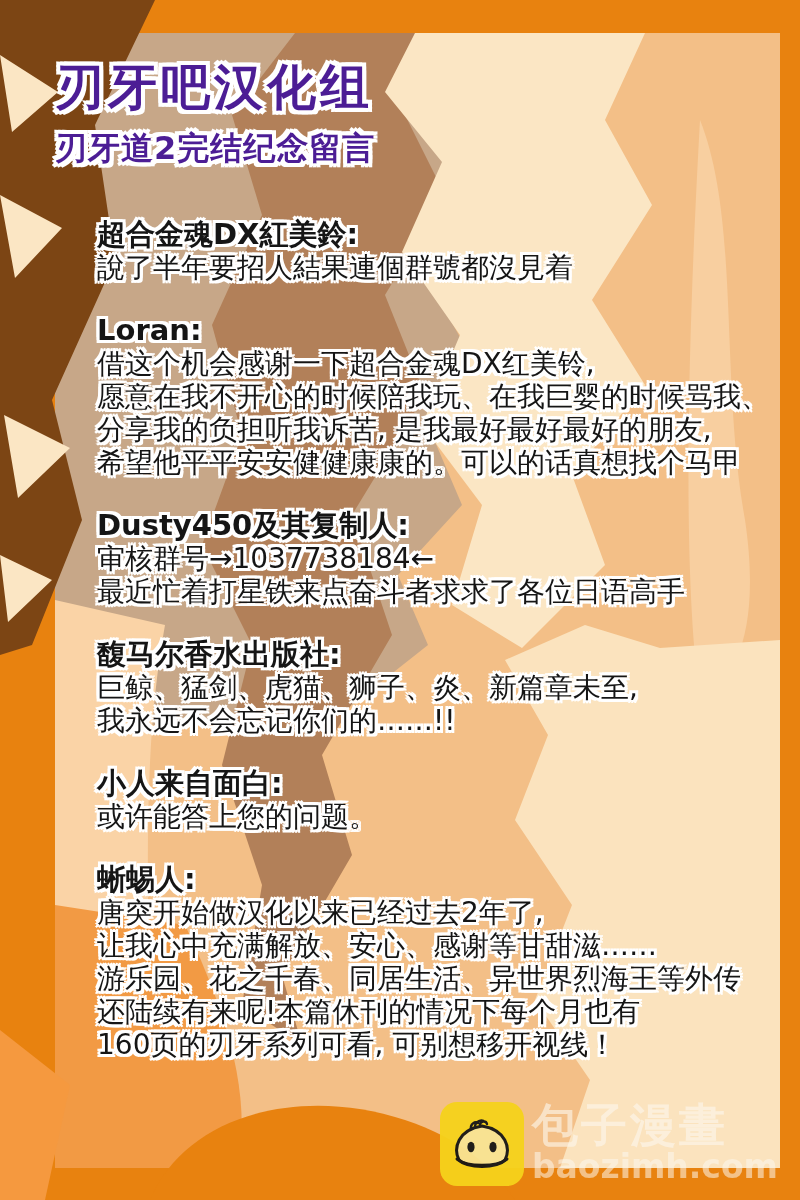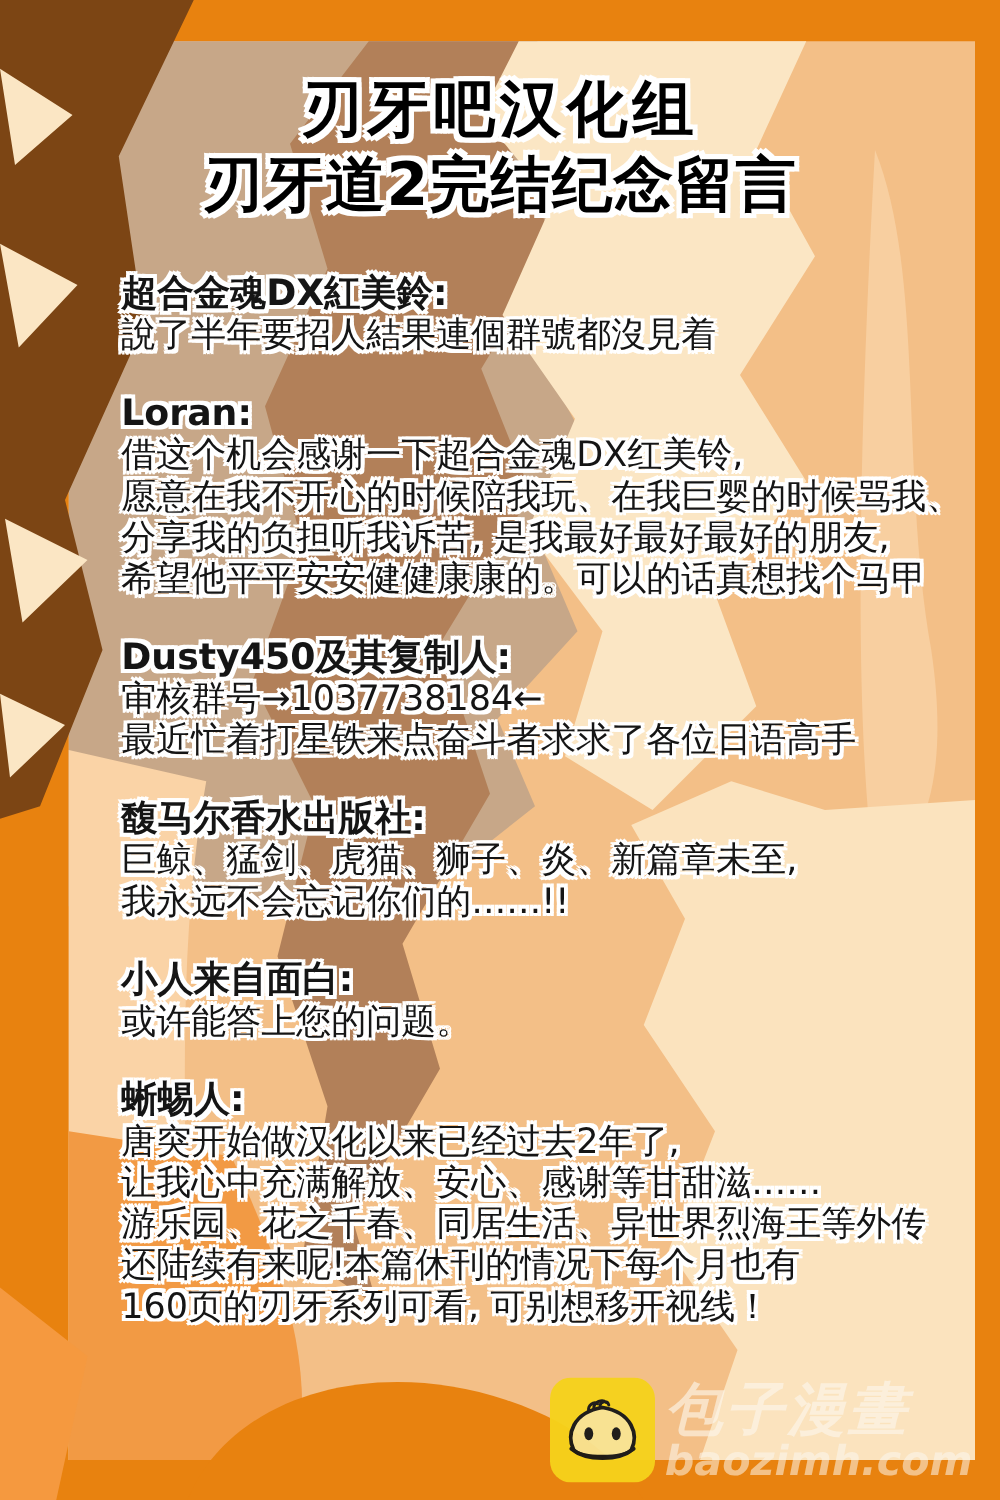--- a/index.html
+++ b/index.html
@@ -15,45 +15,43 @@
     color:#151515;
     text-shadow:
       -3px -3px 0 #fff, 0 -3px 0 #fff, 3px -3px 0 #fff,
       -3px  0   0 #fff, 3px  0   0 #fff,
       -3px  3px 0 #fff, 0  3px 0 #fff, 3px 3px 0 #fff,
       -2px -2px 0 #fff, 2px -2px 0 #fff,
       -2px  2px 0 #fff, 2px  2px 0 #fff;
   }
   .title{
     position:absolute;left:55px;top:58px;width:690px;
-    text-align:center;
     font-weight:bold;
-    color:#000000;
+    color:#4c1d95;
     text-shadow:
       -4px -4px 0 #fff, 0 -4px 0 #fff, 4px -4px 0 #fff,
       -4px  0   0 #fff, 4px  0   0 #fff,
       -4px  4px 0 #fff, 0  4px 0 #fff, 4px 4px 0 #fff,
       -3px -3px 0 #fff, 3px -3px 0 #fff,
       -3px  3px 0 #fff, 3px 3px 0 #fff;
   }
   .title-line1{font-size:49px;line-height:60px;letter-spacing:4px;}
-  .title-line2{font-size:48px;line-height:60px;letter-spacing:1px;}
+  .title-line2{font-size:32px;line-height:60px;letter-spacing:1px;}
   .messages{position:absolute;left:97px;top:218px;}
   .msg{margin-bottom:30px;}
   .msg-name{
     font-size:29px;line-height:33px;font-weight:bold;white-space:nowrap;
   }
   .msg-line{
     font-size:28px;line-height:33px;font-weight:normal;white-space:nowrap;
   }
   .watermark{
     position:absolute;right:22px;bottom:14px;
-    display:flex;align-items:center;gap:8px;
+    display:flex;align-items:flex-start;gap:8px;
     pointer-events:none;
-    font-style:italic;
   }
   .wm-icon{width:84px;height:84px;display:block;opacity:.95;}
   .wm-text{display:flex;flex-direction:column;align-items:flex-start;line-height:1;}
   .wm-name{
     font-size:46px;font-weight:bold;letter-spacing:3px;
     color:rgba(252,247,238,0.62);
   }
   .wm-url{
     font-size:33px;font-weight:bold;margin-top:2px;
     color:rgba(252,247,238,0.55);

